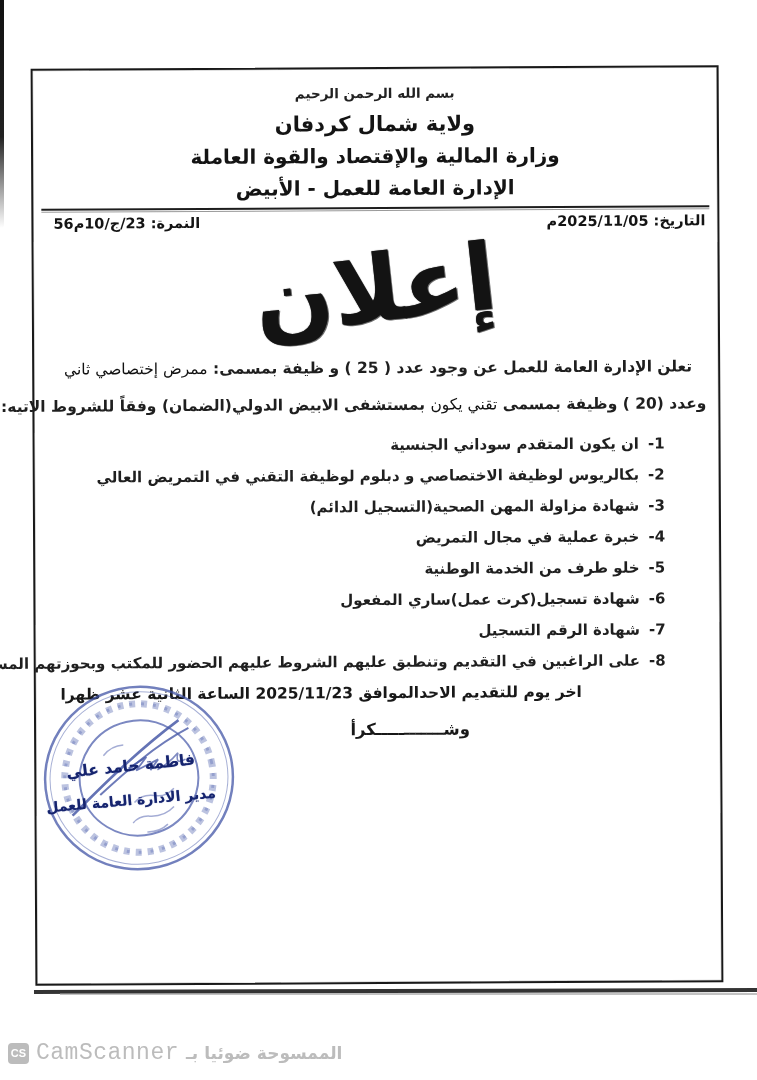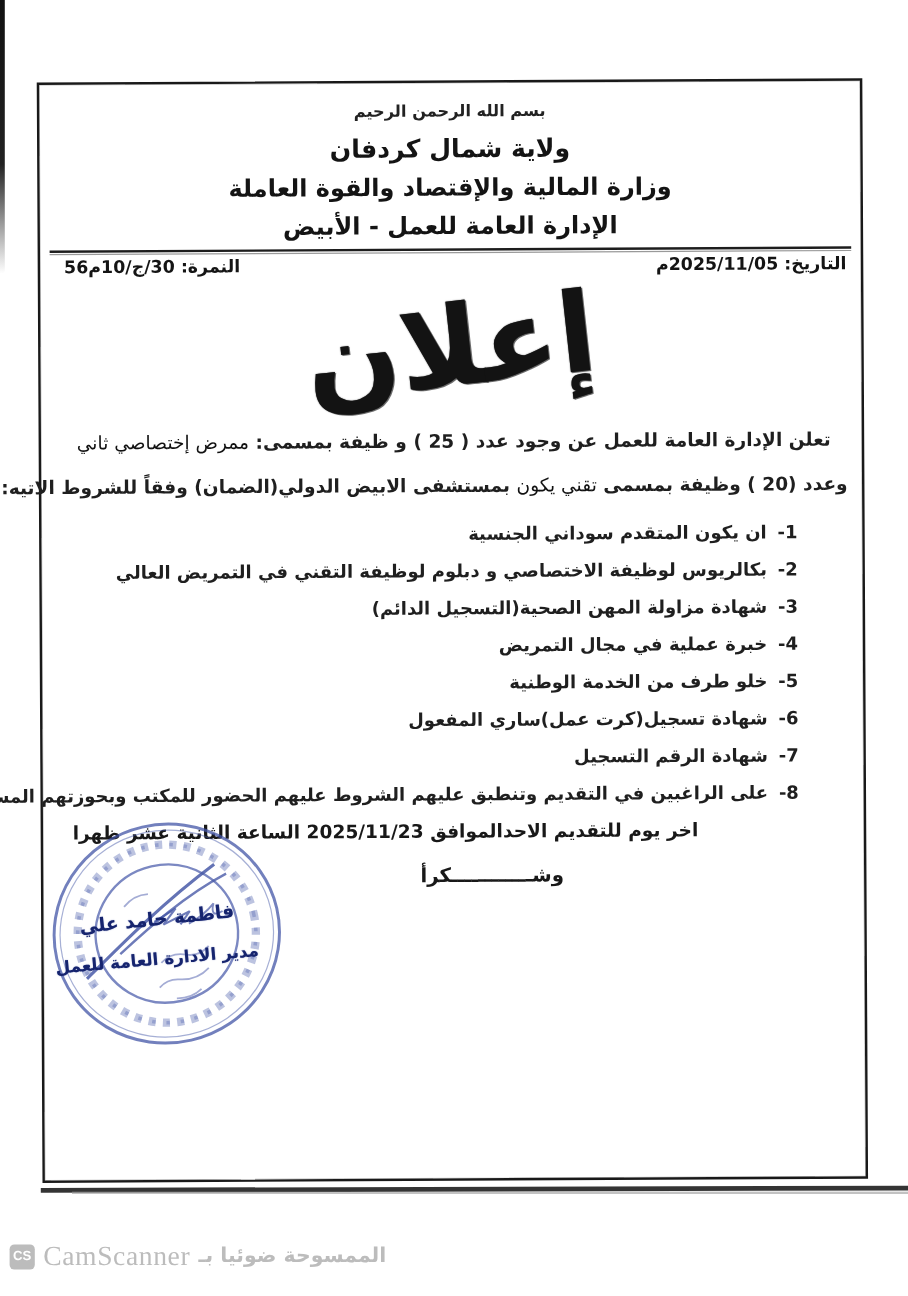--- a/index.html
+++ b/index.html
@@ -71,29 +71,29 @@
     text-shadow:0 0 1px rgba(40,60,150,.6); z-index:3;
   }
   .sig-title {
     position:absolute; left:46px; top:792px; transform:rotate(-5deg);
     font-size:14px; font-weight:800; color:#16246e; white-space:nowrap;
     text-shadow:0 0 1px rgba(40,60,150,.6); z-index:3;
   }
 
   
   .footer {
-    position:absolute; left:8px; bottom:20px; display:flex; align-items:center;
+    position:absolute; left:8px; bottom:14px; display:flex; align-items:center;
     gap:7px; direction:ltr;
   }
   .cs-icon {
     width:21px; height:21px; border-radius:4px; background:#bcbcbc; color:#ffffff;
     display:flex; align-items:center; justify-content:center;
     font-size:11px; font-weight:700; font-family:"Liberation Sans", sans-serif;
   }
-  .cs-name { font-size:23px; color:#bcbcbc; font-family:Liberation Serif, serif; letter-spacing:0.5px; }
+  .cs-name { font-size:23px; color:#bcbcbc; font-family:Liberation Mono, monospace; letter-spacing:0.5px; }
   .cs-arabic { font-size:17px; color:#bcbcbc; font-weight:600; }
 </style>
 </head>
 <body>
 
 <div class="page">
 
   <div class="scan-edge-left"></div>
 
   <div class="doc-frame">
@@ -101,21 +101,21 @@
     <div class="basmala">بسم الله الرحمن الرحيم</div>
 
     <div class="org-line org-1">ولاية شمال كردفان</div>
     <div class="org-line org-2">وزارة المالية والإقتصاد والقوة العاملة</div>
     <div class="org-line org-3">الإدارة العامة للعمل - الأبيض</div>
 
     <div class="header-rule"></div>
 
     <div class="meta-row">
       <span>التاريخ: 2025/11/05م</span>
-      <span>النمرة: 30/ج/10م56</span>
+      <span>النمرة: 23/ج/10م56</span>
     </div>
 
     <div class="announce-title">إعلان</div>
 
     <div class="intro">
       <div class="intro-line intro-line-1"><span>تعلن الإدارة العامة للعمل عن وجود عدد ( 25 ) و ظيفة بمسمى: </span><span class="job-bold">ممرض إختصاصي ثاني</span></div>
       <div class="intro-line intro-line-2"><span>وعدد (20 ) وظيفة بمسمى </span><span class="job-bold">تقني يكون</span><span> بمستشفى الابيض الدولي(الضمان) وفقاً للشروط الاتيه:</span></div>
     </div>
 
     <div class="conditions">

